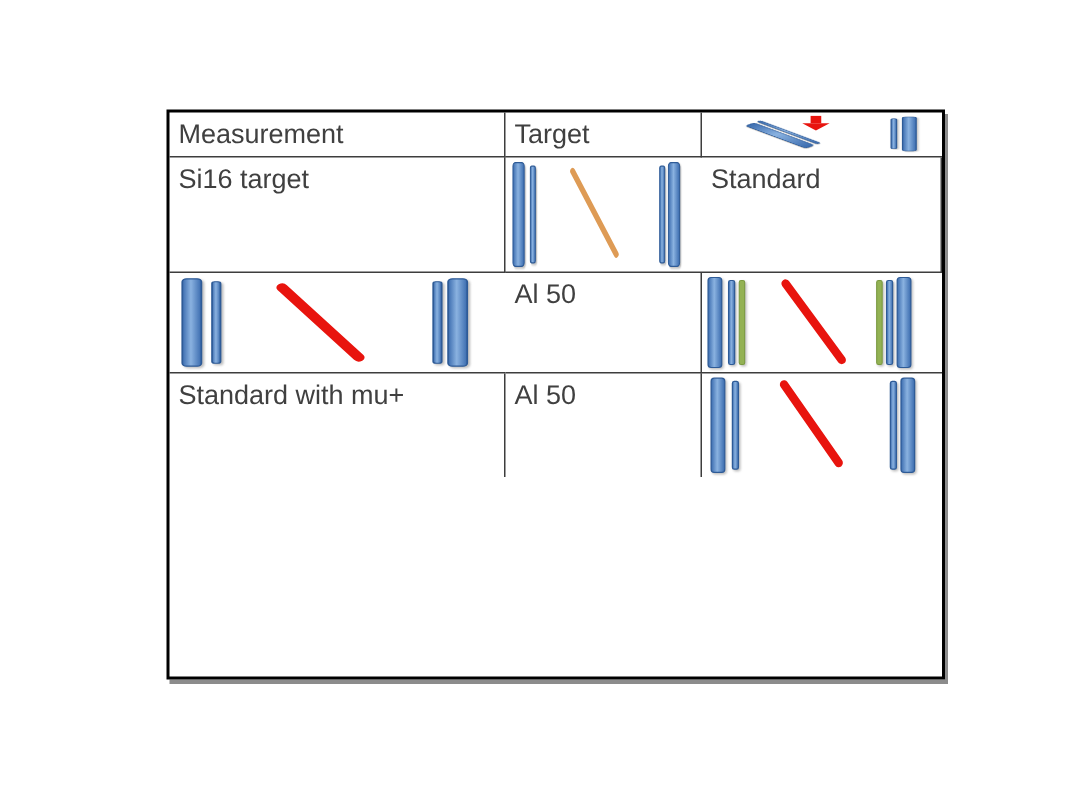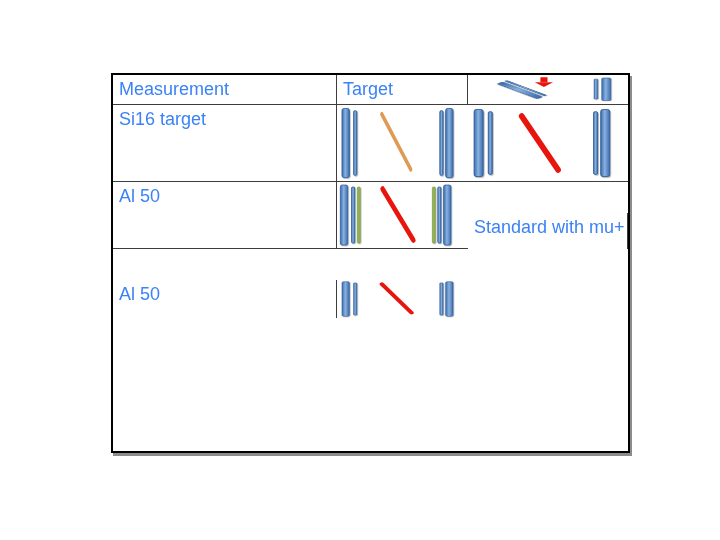--- a/index.html
+++ b/index.html
@@ -18,28 +18,28 @@
     display:grid;
     grid-template-columns:224px 131px 160px;
     grid-template-rows:30px 77px 67px 69px 67px 66px;
     background:#ffffff;
   }
   .cell{
     box-sizing:border-box;
     border-right:1.4px solid #3d3d3d;
     border-bottom:1.4px solid #3d3d3d;
     padding:4px 6px;
-    color:#3b82f6;
+    color:#404040;
     font-size:18px;
     line-height:1.22;
     overflow:hidden;
     white-space:nowrap;
   }
   .cell.last-col{border-right:none;}
-  .cell.last-row{border-bottom:none;margin-top:31px;}
+  .cell.last-row{border-bottom:none;}
   .cell.geom{padding:0;}
   .geom svg{display:block;width:100%;height:100%;}
   .bar{filter:drop-shadow(1px 1.3px 0.6px rgba(110,110,110,0.45));}
   .bar-blue{fill:url(#barGrad);stroke:#2e5b97;stroke-width:0.8;}
   .bar-green{fill:#93b254;stroke:#7a9a40;stroke-width:0.7;}
   .beam-red{stroke:#e8140e;stroke-linecap:round;fill:none;}
   .beam-orange{stroke:#de9b55;stroke-linecap:round;fill:none;}
   .arrow-red{fill:#e8140e;}
   .defs-holder{position:absolute;width:0;height:0;overflow:hidden;}
 </style>
@@ -81,20 +81,21 @@
     <div class="cell last-col geom">
       <svg viewBox="0 0 158 66" preserveAspectRatio="none">
         <rect class="bar bar-blue" x="6" y="3" width="9" height="60" rx="2"></rect>
         <rect class="bar bar-blue" x="20" y="5" width="4" height="56" rx="1.2"></rect>
         <line class="beam-orange" x1="54" y1="8" x2="89" y2="56" stroke-width="4"></line>
         <rect class="bar bar-blue" x="124" y="5" width="4" height="56" rx="1.2"></rect>
         <rect class="bar bar-blue" x="131" y="3" width="9" height="60" rx="2"></rect>
       </svg>
     </div>
 
+    <div class="cell">Standard</div>
     <div class="cell last-col geom">
       <svg viewBox="0 0 158 68" preserveAspectRatio="none">
         <rect class="bar bar-blue" x="6" y="4" width="9" height="60" rx="2"></rect>
         <rect class="bar bar-blue" x="20" y="6" width="4" height="56" rx="1.2"></rect>
         <line class="beam-red" x1="53" y1="10" x2="89" y2="58" stroke-width="5.5"></line>
         <rect class="bar bar-blue" x="124" y="6" width="4" height="56" rx="1.2"></rect>
         <rect class="bar bar-blue" x="131" y="4" width="9" height="60" rx="2"></rect>
       </svg>
     </div>
 

